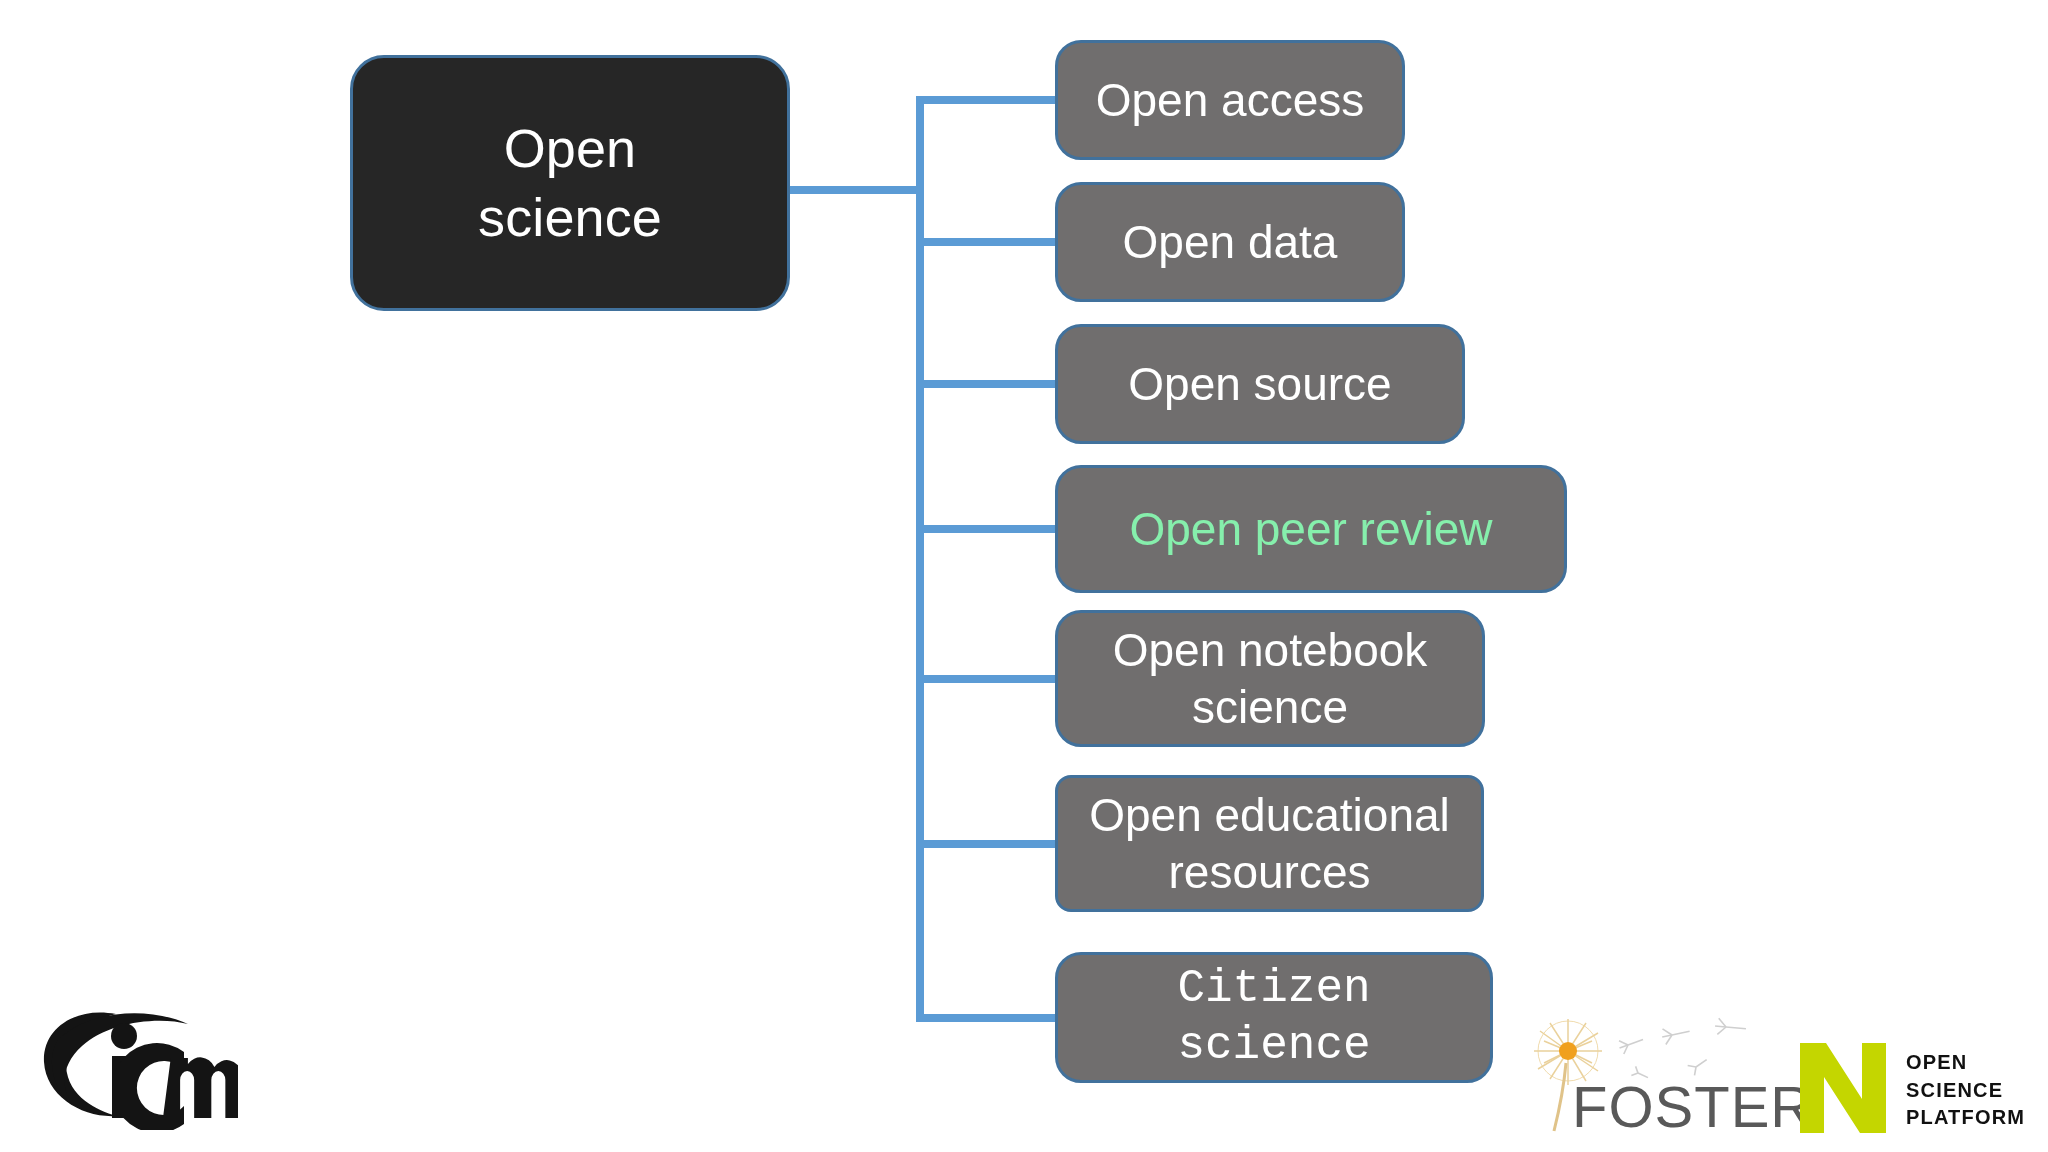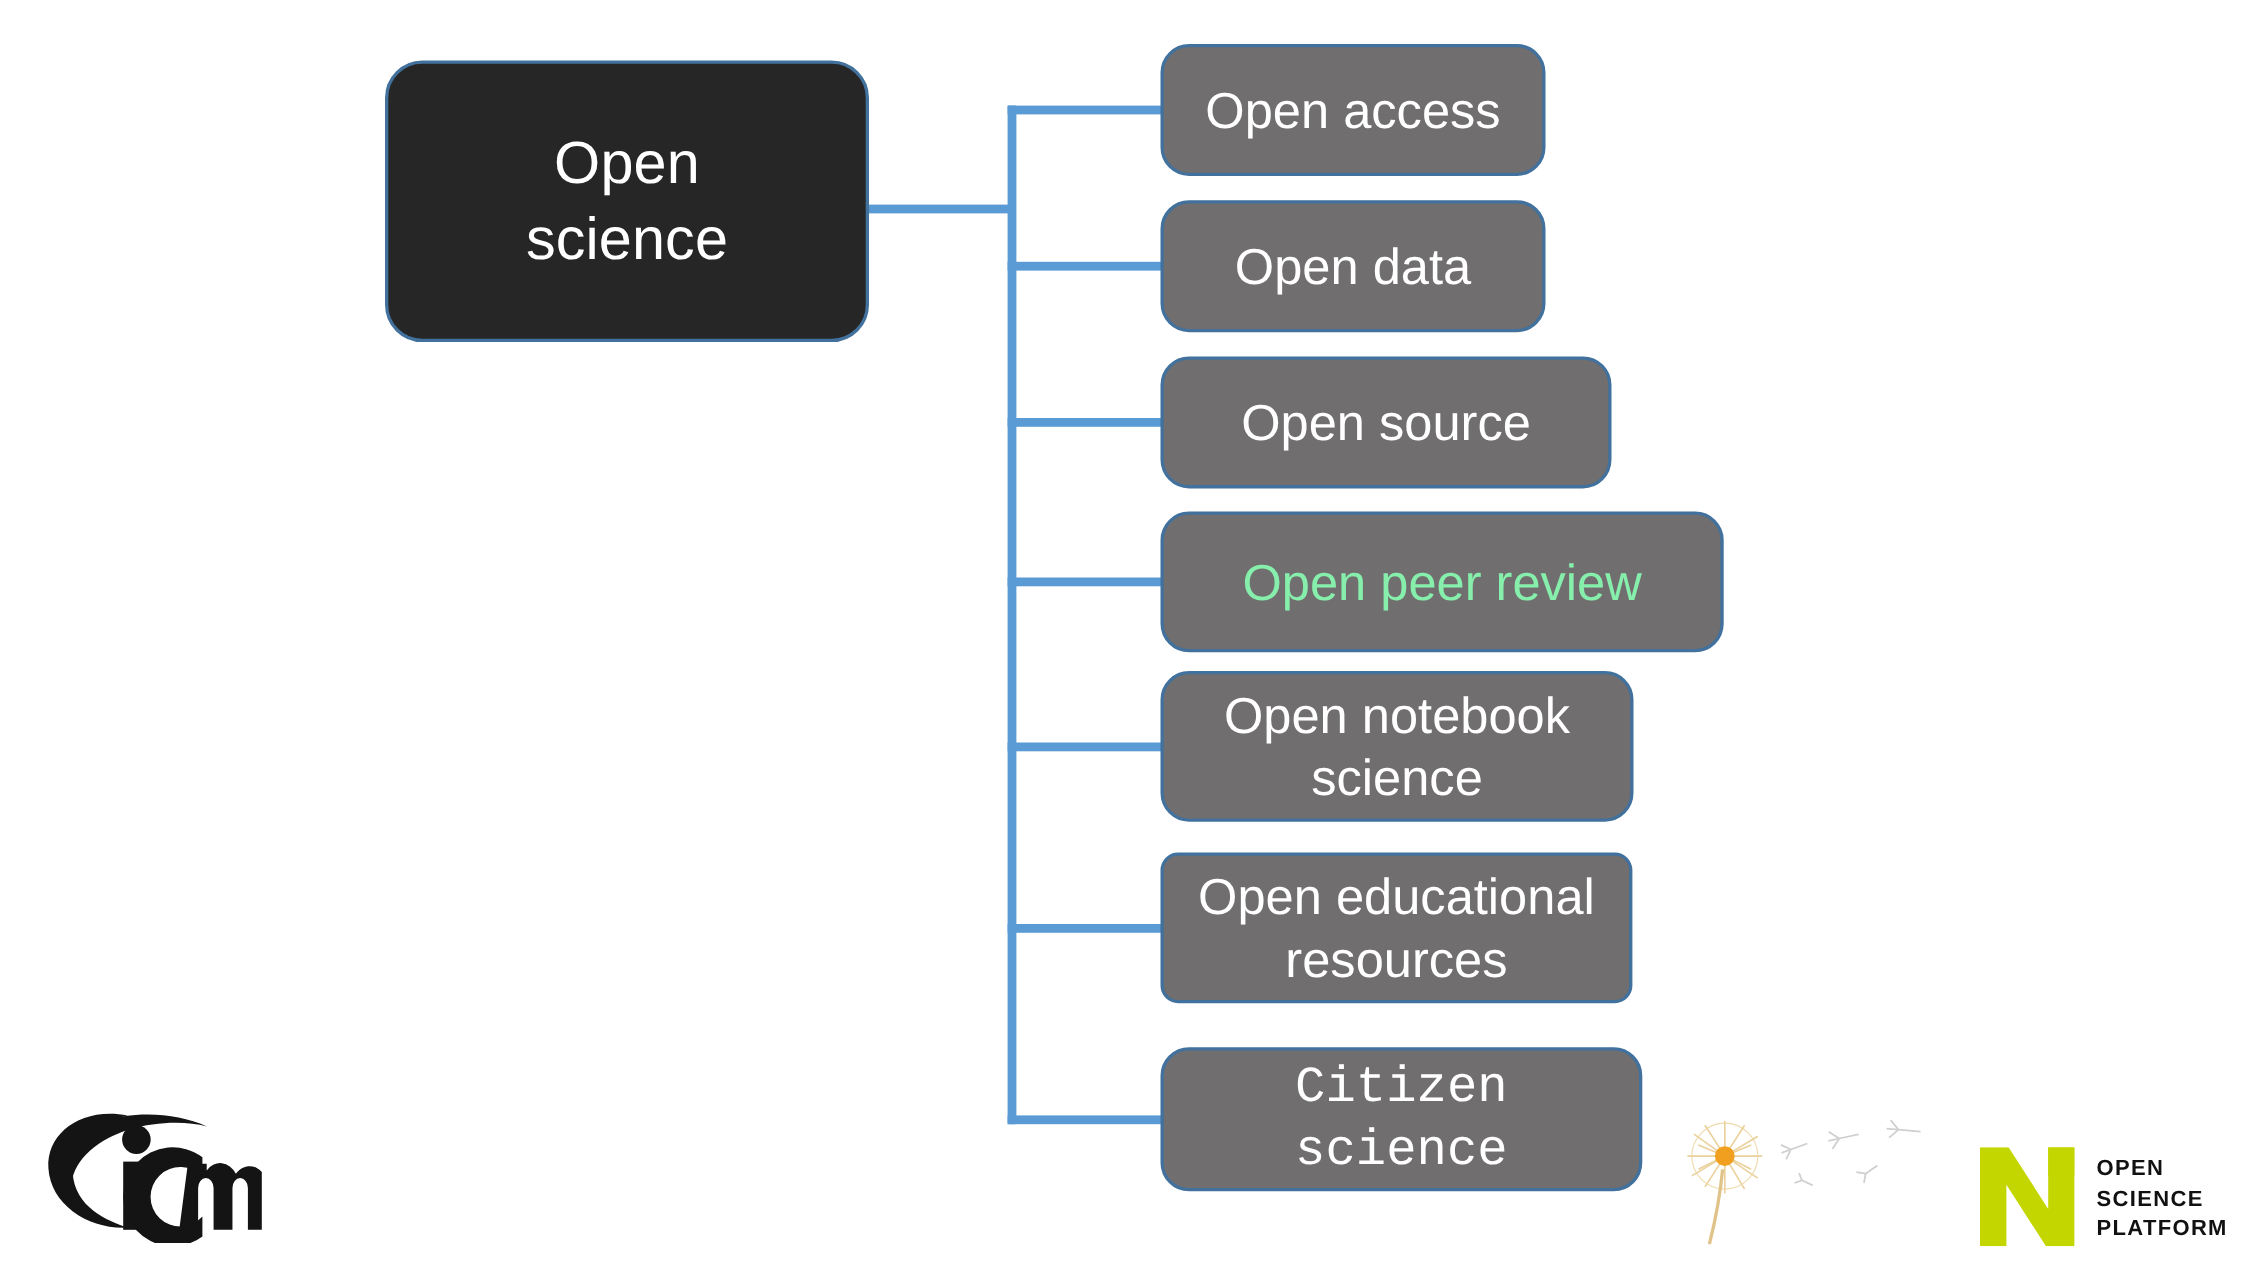--- a/index.html
+++ b/index.html
@@ -180,20 +180,21 @@
           <line x1="0" y1="0" x2="-6" y2="-6"></line>
             <line x1="0" y1="0" x2="-6" y2="6"></line>
         </g>
         <g transform="translate(118,58) rotate(25)">
           <line x1="0" y1="0" x2="11" y2="0"></line>
           <line x1="0" y1="0" x2="-5" y2="-5"></line>
             <line x1="0" y1="0" x2="-5" y2="5"></line>
         </g>
       </g>
     </svg>
+    <span class="foster-word">FOSTER</span>
   </div>
 
   <div id="osp-logo">
     <svg class="osp-mark" viewBox="0 0 86 90" width="86" height="90" aria-hidden="true">
       <path d="M0 0 H26 L62 56 V0 H86 V90 H60 L24 34 V90 H0 Z" fill="#C4D600"></path>
       <rect x="62" y="0" width="24" height="26" fill="#C4D600"></rect>
     </svg>
     <div class="osp-words">
       <div>OPEN</div>
       <div>SCIENCE</div>

